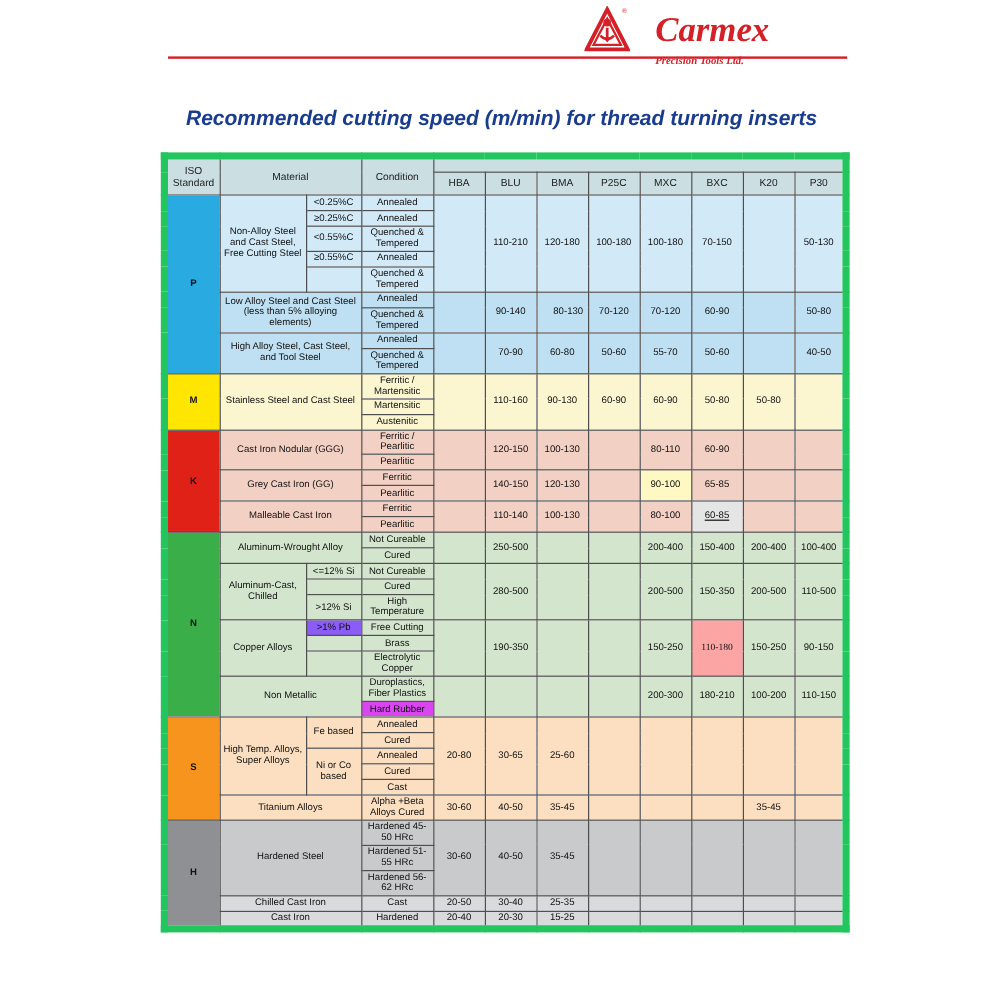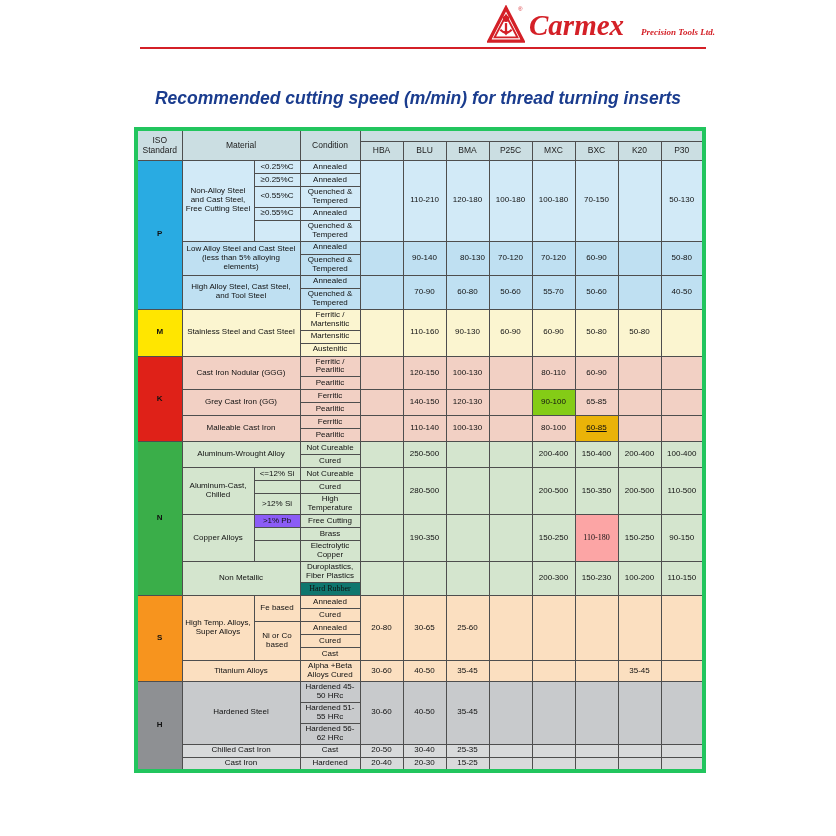--- a/index.html
+++ b/index.html
@@ -6,36 +6,36 @@
   .page {
     position:relative; width:836px; height:836px; background:#ffffff;
     font-family:"Liberation Sans", sans-serif; overflow:hidden;
   }
   .doc-header-title {
     position:absolute; left:140px; top:13px;
     font-size:19px; font-weight:bold; color:#1a3c8e; letter-spacing:-0.2px;
   }
   .logo { position:absolute; left:487px; top:5px; display:flex; align-items:flex-start; }
   .logo-mark { width:38px; height:40px; }
-  .logo-text { margin-left:4px; display:flex; align-items:baseline; }
+  .logo-text { margin-left:4px; display:flex; align-items:baseline;flex-direction:column; }
   .logo-brand {
     font-family:"Liberation Serif", serif; font-style:italic; font-weight:bold;
     font-size:29px; color:#d42027; line-height:40px;
   }
   .logo-tagline {
     font-family:"Liberation Serif", serif; font-style:italic; font-weight:bold;
     font-size:9px; color:#d42027; margin-left:17px;
   }
   .red-rule { position:absolute; left:140px; top:47px; width:566px; height:2px; background:#d42027; }
   .page-title {
     position:absolute; left:0; top:88px; width:836px; text-align:center;
     font-size:17.5px; font-weight:bold; font-style:italic; color:#1a3c8e;
   }
   .table-wrap { position:absolute; left:134px; top:127px; }
-  table.speed { border-collapse:collapse; table-layout:fixed; width:502px; border:4px solid #22c55e; }
+  table.speed { border-collapse:collapse; table-layout:fixed; width:502px; border:6px solid #22c55e; }
   table.speed th, table.speed td {
     border:1px solid #4e4e4e; font-size:8px; line-height:1.12;
     padding:1px 2px; text-align:center; color:#111; overflow:hidden;
   }
   table.speed thead th { background:#cbdee2; font-weight:normal; font-size:8.5px; color:#222; }
   table.speed thead tr.strip-row th { height:10px; padding:0; }
   table.speed thead tr.grade-row th { height:16px; }
   table.speed thead { border-bottom:1.5px solid #222; }
   table.speed tbody tr { height:13px; }
   tr.group-start > td { border-top:1.5px solid #2a2a2a; }
@@ -201,37 +201,37 @@
           <tr>
             <td class="cond-cell" style="background: rgb(242, 208, 196);">Pearlitic</td>
           </tr>
           <tr class="group-start">
             <td rowspan="2" colspan="2" class="mat-cell" style="background: rgb(242, 208, 196);">Grey Cast Iron (GG)</td>
             <td class="cond-cell" style="background: rgb(242, 208, 196);">Ferritic</td>
             <td rowspan="2" class="val-cell" style="background: rgb(242, 208, 196);"></td>
             <td rowspan="2" class="val-cell" style="background: rgb(242, 208, 196);">140-150</td>
             <td rowspan="2" class="val-cell" style="background: rgb(242, 208, 196);">120-130</td>
             <td rowspan="2" class="val-cell" style="background: rgb(242, 208, 196);"></td>
-            <td rowspan="2" class="val-cell" style="background: #84cc16;">90-100</td>
+            <td rowspan="2" class="val-cell" style="background: #fef9c3;">90-100</td>
             <td rowspan="2" class="val-cell" style="background: rgb(242, 208, 196);">65-85</td>
             <td rowspan="2" class="val-cell" style="background: rgb(242, 208, 196);"></td>
             <td rowspan="2" class="val-cell" style="background: rgb(242, 208, 196);"></td>
           </tr>
           <tr>
             <td class="cond-cell" style="background: rgb(242, 208, 196);">Pearlitic</td>
           </tr>
           <tr class="group-start">
             <td rowspan="2" colspan="2" class="mat-cell" style="background: rgb(242, 208, 196);">Malleable Cast Iron</td>
             <td class="cond-cell" style="background: rgb(242, 208, 196);">Ferritic</td>
             <td rowspan="2" class="val-cell" style="background: rgb(242, 208, 196);"></td>
             <td rowspan="2" class="val-cell" style="background: rgb(242, 208, 196);">110-140</td>
             <td rowspan="2" class="val-cell" style="background: rgb(242, 208, 196);">100-130</td>
             <td rowspan="2" class="val-cell" style="background: rgb(242, 208, 196);"></td>
             <td rowspan="2" class="val-cell" style="background: rgb(242, 208, 196);">80-100</td>
-            <td rowspan="2" class="val-cell" style="background: #eab308; text-decoration: underline;">60-85</td>
+            <td rowspan="2" class="val-cell" style="background: #e5e5e5; text-decoration: underline;">60-85</td>
             <td rowspan="2" class="val-cell" style="background: rgb(242, 208, 196);"></td>
             <td rowspan="2" class="val-cell" style="background: rgb(242, 208, 196);"></td>
           </tr>
           <tr>
             <td class="cond-cell" style="background: rgb(242, 208, 196);">Pearlitic</td>
           </tr>
           <tr class="group-start">
             <td rowspan="10" class="iso-cell" style="background: rgb(58, 174, 73);">N</td>
             <td rowspan="2" colspan="2" class="mat-cell" style="background: rgb(212, 229, 206);">Aluminum-Wrought Alloy</td>
             <td class="cond-cell" style="background: rgb(212, 229, 206);">Not Cureable</td>
@@ -290,26 +290,26 @@
             <td class="cond-cell" style="background: rgb(212, 229, 206);">Electrolytic Copper</td>
           </tr>
           <tr class="group-start">
             <td rowspan="2" colspan="2" class="mat-cell" style="background: rgb(212, 229, 206);">Non Metallic</td>
             <td class="cond-cell" style="background: rgb(212, 229, 206);">Duroplastics, Fiber Plastics</td>
             <td rowspan="2" class="val-cell" style="background: rgb(212, 229, 206);"></td>
             <td rowspan="2" class="val-cell" style="background: rgb(212, 229, 206);"></td>
             <td rowspan="2" class="val-cell" style="background: rgb(212, 229, 206);"></td>
             <td rowspan="2" class="val-cell" style="background: rgb(212, 229, 206);"></td>
             <td rowspan="2" class="val-cell" style="background: rgb(212, 229, 206);">200-300</td>
-            <td rowspan="2" class="val-cell" style="background: rgb(212, 229, 206);">150-230</td>
+            <td rowspan="2" class="val-cell" style="background: rgb(212, 229, 206);">180-210</td>
             <td rowspan="2" class="val-cell" style="background: rgb(212, 229, 206);">100-200</td>
             <td rowspan="2" class="val-cell" style="background: rgb(212, 229, 206);">110-150</td>
           </tr>
           <tr>
-            <td class="cond-cell" style="background: #0f766e; font-family: Liberation Serif, serif;">Hard Rubber</td>
+            <td class="cond-cell" style="background: #d946ef;">Hard Rubber</td>
           </tr>
           <tr class="group-start">
             <td rowspan="6" class="iso-cell" style="background: rgb(247, 148, 30);">S</td>
             <td rowspan="5" class="mat-cell" style="background: rgb(251, 223, 192);">High Temp. Alloys, Super Alloys</td>
             <td rowspan="2" class="sub-cell" style="background: rgb(251, 223, 192);">Fe based</td>
             <td class="cond-cell" style="background: rgb(251, 223, 192);">Annealed</td>
             <td rowspan="5" class="val-cell" style="background: rgb(251, 223, 192);">20-80</td>
             <td rowspan="5" class="val-cell" style="background: rgb(251, 223, 192);">30-65</td>
             <td rowspan="5" class="val-cell" style="background: rgb(251, 223, 192);">25-60</td>
             <td rowspan="5" class="val-cell" style="background: rgb(251, 223, 192);"></td>

